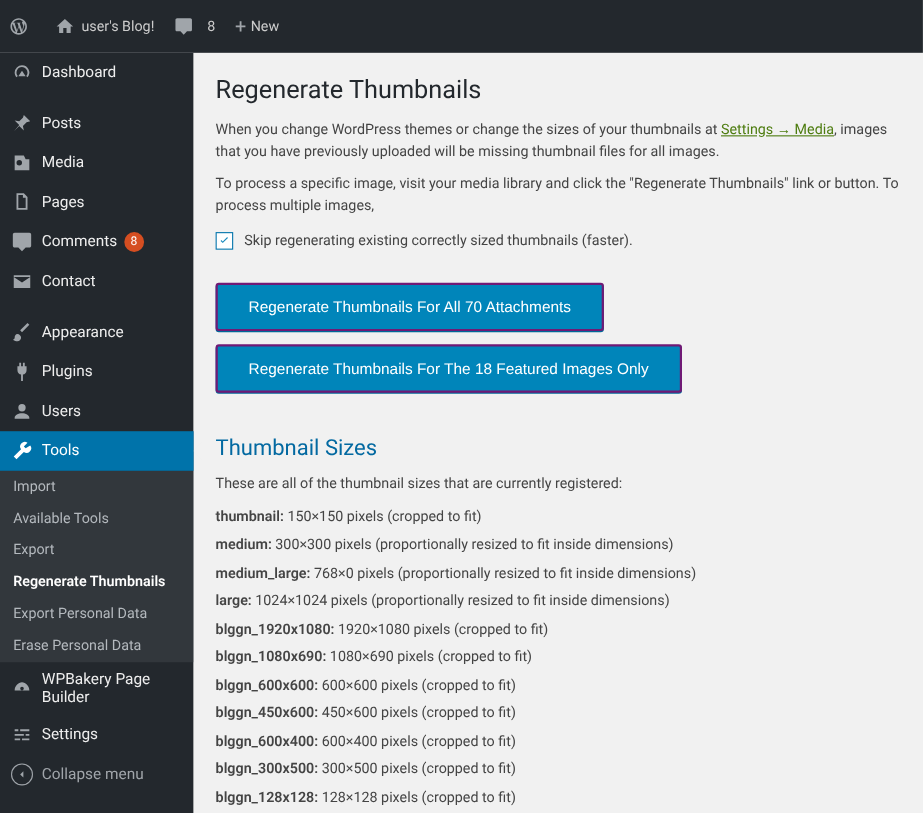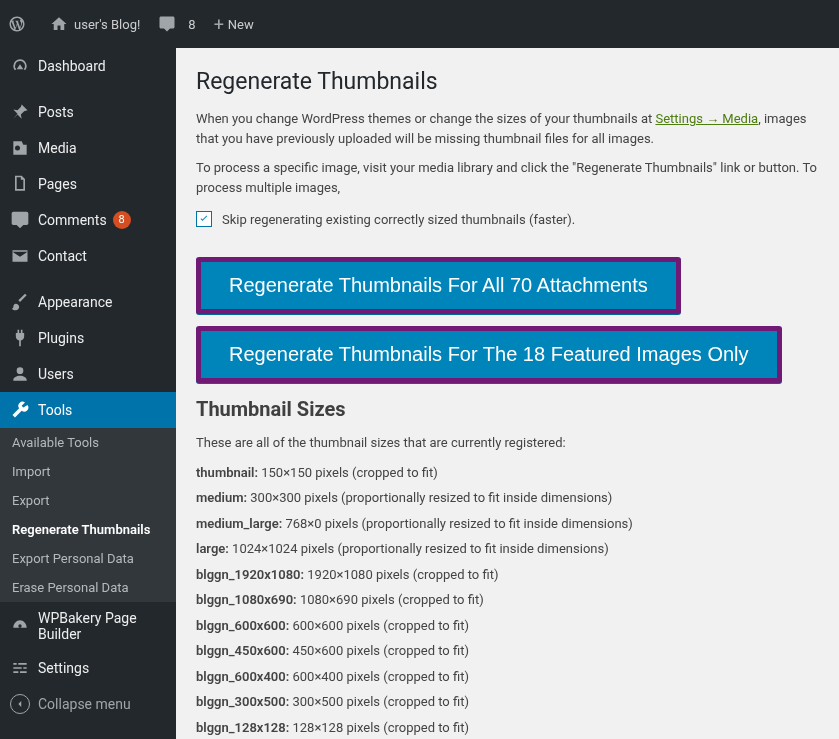--- a/index.html
+++ b/index.html
@@ -30,26 +30,26 @@
     .submenu .sub-item.current { color: #fff; font-weight: 600; }
     .badge { display:inline-block; background: #d54e21; color:#fff; border-radius: 10px; font-size: 11px; min-width: 18px; height:18px; line-height:18px; text-align:center; margin-left:6px; padding:0 5px;}
     .content { flex: 1; background: #f1f1f1; padding: 20px 20px 20px 20px; color: #444; overflow: hidden; }
     .content h1 { font-size: 23px; font-weight: 400; color: #23282d; margin-bottom: 14px; }
     .content p { margin: 10px 0; line-height: 1.5; }
     .content a { color: #4d7c0f; text-decoration: underline; }
     .checkbox-row { display: flex; align-items: center; margin: 14px 0 24px; }
     .checkbox-row .cb { width: 16px; height: 16px; border: 1px solid #0073aa; background: #fff; display:flex; align-items:center; justify-content:center; margin-right: 10px; }
     .checkbox-row .cb svg { width: 12px; height: 12px; fill: #1e8cbe; }
     .button-primary {
-      display: inline-block; background: #0085ba; border: 5px solid #701a75; color: #fff;
-      padding: 12px 28px; font-size: 20px; cursor: pointer; border-radius: 3px; margin: 6px 0;
+      display: inline-block; background: #0085ba; border: 2px solid #701a75; color: #fff;
+      padding: 12px 28px; font-size: 14px; cursor: pointer; border-radius: 3px; margin: 6px 0;
       box-shadow: 0 1px 0 #006799;
       text-align: center;
     }
-    .content h2 { font-size: 20px; font-weight: 700; color: #404040; margin: 8px 0 12px; }
+    .content h2 { font-size: 20px; font-weight: 400; color: #0369a1; margin: 32px 0 12px; }
     .sizes p { margin: 6px 0; font-size: 13px; }
     .sizes strong { font-weight: 600; }
     .collapse { display:flex; align-items:center; padding:8px 10px; color:#a0a5aa; cursor:pointer;}
     .collapse .circ { width:20px; height:20px; border:1px solid #a0a5aa; border-radius:50%; display:flex; align-items:center; justify-content:center; margin-right:8px;}
     .plusicon { font-size: 18px; font-weight: normal; margin-right:4px; color:#a0a5aa; }
   </style>
 </head>
 <body>
 
 <div class="adminbar">
@@ -136,22 +136,22 @@
         </svg>
       <span>Users</span>
     </div>
     <div class="menu-item current">
       <svg viewBox="0 0 24 24">
           <path d="M21 6a5 5 0 01-7 7l-8 8-3-3 8-8a5 5 0 017-7l-4 4 2 2z"></path>
         </svg>
       <span>Tools</span>
     </div>
     <div class="submenu">
+      <div class="sub-item">Import</div>
       <div class="sub-item">Available Tools</div>
-      <div class="sub-item">Import</div>
       <div class="sub-item">Export</div>
       <div class="sub-item current">Regenerate Thumbnails</div>
       <div class="sub-item">Export Personal Data</div>
       <div class="sub-item">Erase Personal Data</div>
     </div>
     <div class="menu-item">
       <svg viewBox="0 0 24 24">
           <path d="M4 14c0-5 4-9 8-9s8 4 8 9H4zm6-2a2 2 0 104 0 2 2 0 00-4 0z"></path>
         </svg>
       <span>WPBakery Page Builder</span>

